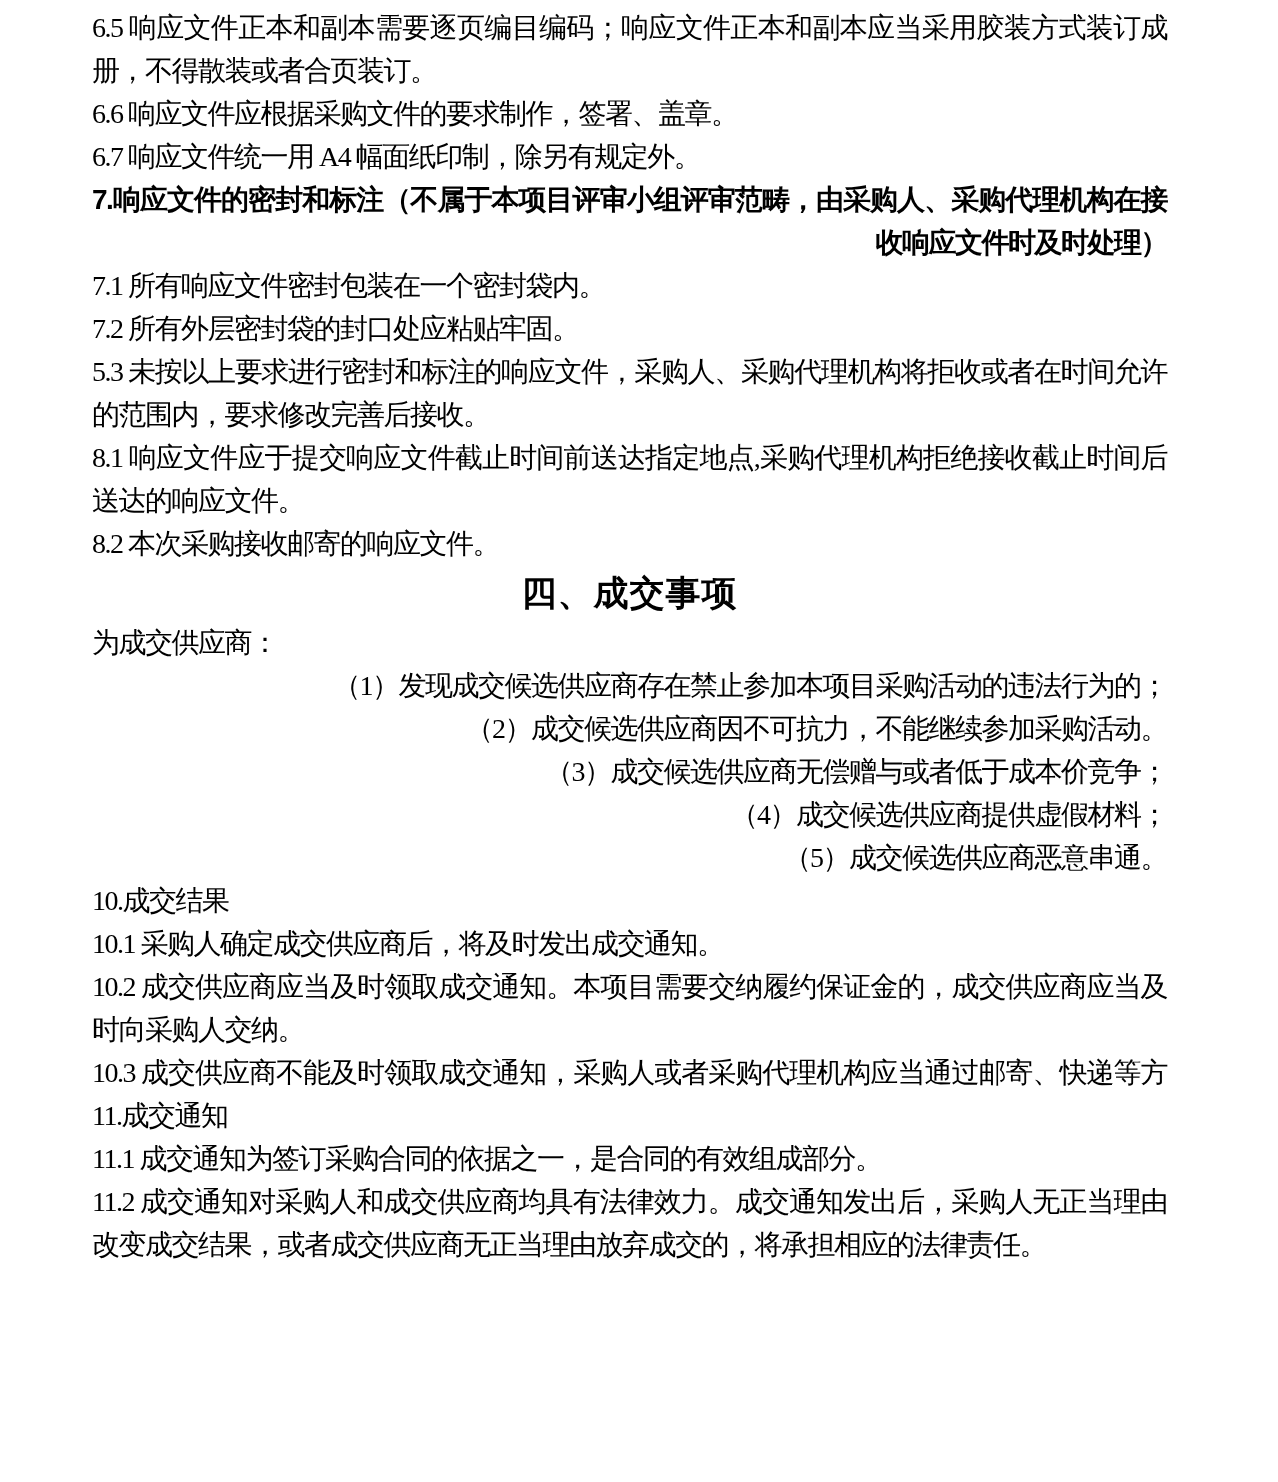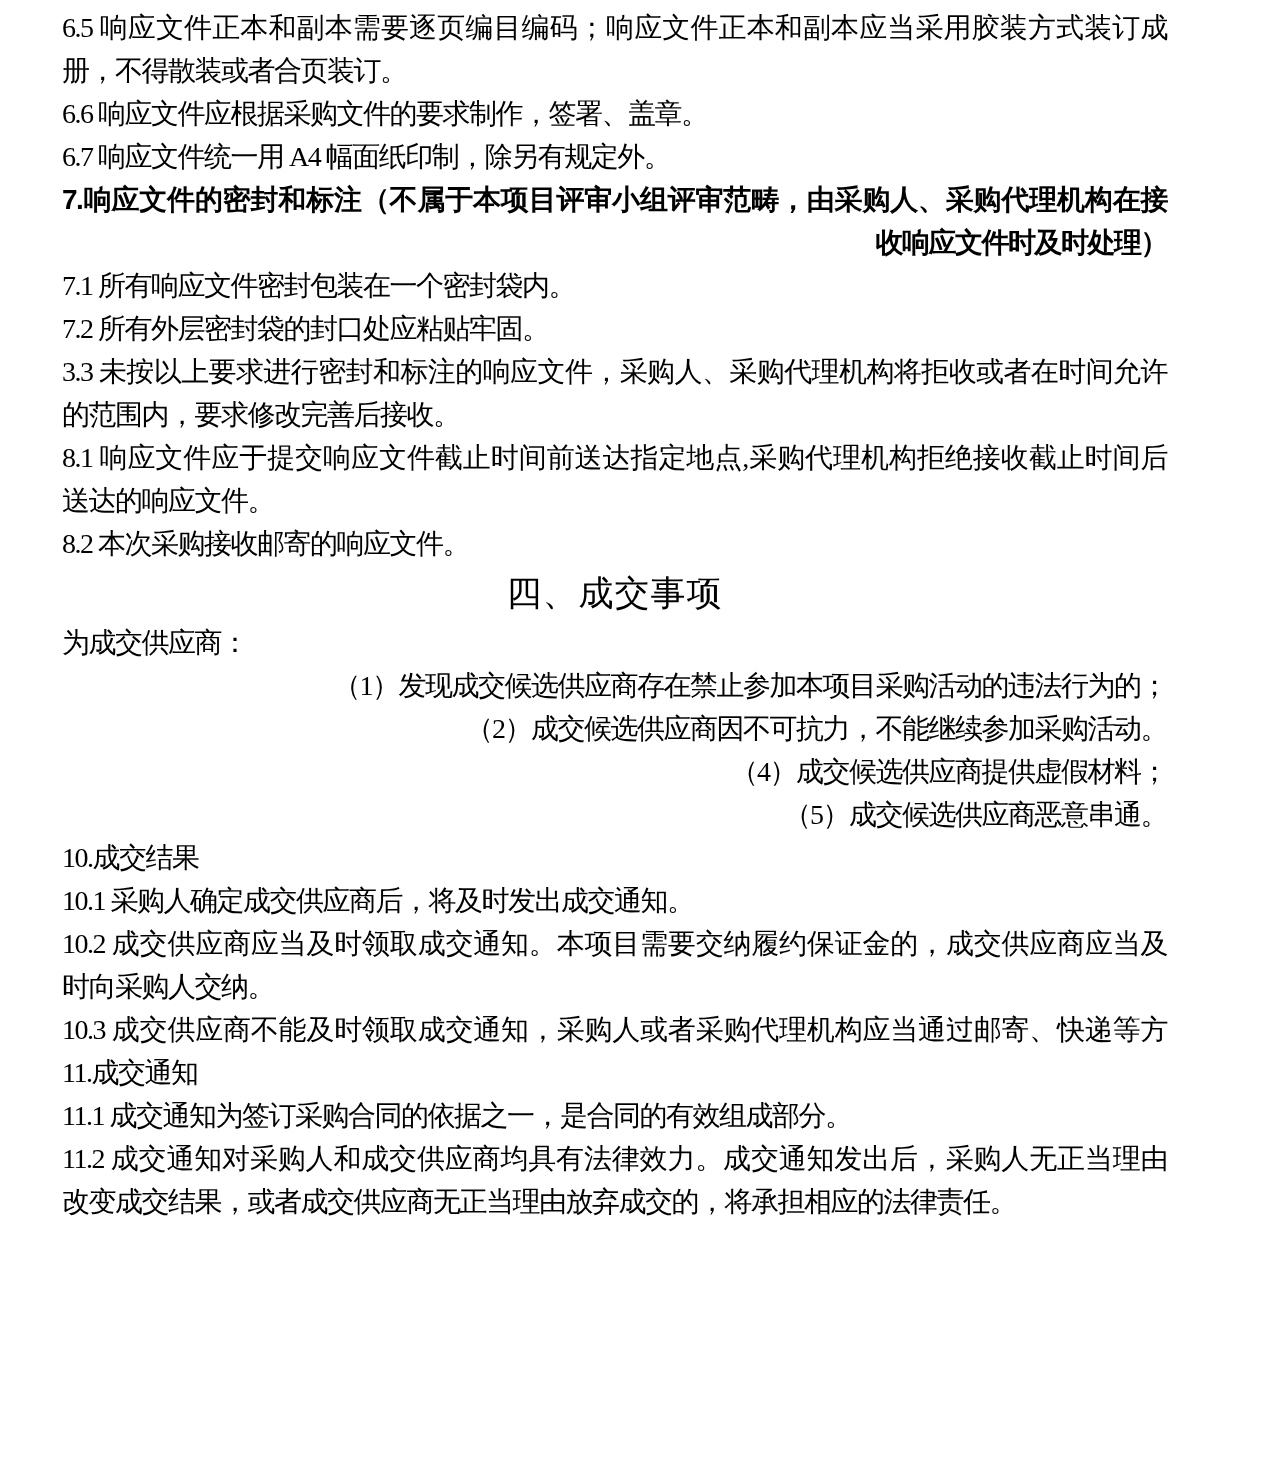--- a/index.html
+++ b/index.html
@@ -5,21 +5,21 @@
   html, body {
     margin: 0;
     padding: 0;
     background: #ffffff;
   }
   .page {
     position: relative;
     box-sizing: border-box;
     width: 1278px;
     height: 1482px;
-    padding: 6px 111px 0 62px;
+    padding: 6px 111px 0 92px;
     background: #ffffff;
     color: #000000;
     font-family: "Liberation Serif", "DejaVu Serif", serif;
     overflow: hidden;
   }
   .ln {
     font-size: 28px;
     line-height: 43px;
     letter-spacing: -1.5px;
     white-space: normal;
@@ -37,47 +37,48 @@
   }
   
   .ind {
     padding-left: 72px;
     text-align: right;
   }
   
   .h1 {
     font-size: 35px;
     line-height: 56px;
-    font-weight: 400;
+    font-weight: 700;
     letter-spacing: 1px;
     text-align: center;
     font-family: "Liberation Sans", "DejaVu Sans", sans-serif;
   }
 </style>
 </head>
 <body>
 
 <div class="page">
   <div class="ln j">6.5 响应文件正本和副本需要逐页编目编码；响应文件正本和副本应当采用胶装方式装订成</div>
   <div class="ln">册，不得散装或者合页装订。</div>
   <div class="ln">6.6 响应文件应根据采购文件的要求制作，签署、盖章。</div>
   <div class="ln">6.7 响应文件统一用 A4 幅面纸印制，除另有规定外。</div>
   <div class="ln j bold">7.响应文件的密封和标注（不属于本项目评审小组评审范畴，由采购人、采购代理机构在接</div>
   <div class="ln bold">收响应文件时及时处理）</div>
   <div class="ln">7.1 所有响应文件密封包装在一个密封袋内。</div>
   <div class="ln">7.2 所有外层密封袋的封口处应粘贴牢固。</div>
-  <div class="ln j">3.3 未按以上要求进行密封和标注的响应文件，采购人、采购代理机构将拒收或者在时间允许</div>
+  <div class="ln j">5.3 未按以上要求进行密封和标注的响应文件，采购人、采购代理机构将拒收或者在时间允许</div>
   <div class="ln">的范围内，要求修改完善后接收。</div>
   <div class="ln j">8.1 响应文件应于提交响应文件截止时间前送达指定地点,采购代理机构拒绝接收截止时间后</div>
   <div class="ln">送达的响应文件。</div>
   <div class="ln">8.2 本次采购接收邮寄的响应文件。</div>
   <div class="ln h1">四、成交事项</div>
   <div class="ln">为成交供应商：</div>
   <div class="ln ind">（1）发现成交候选供应商存在禁止参加本项目采购活动的违法行为的；</div>
   <div class="ln ind">（2）成交候选供应商因不可抗力，不能继续参加采购活动。</div>
+  <div class="ln ind">（3）成交候选供应商无偿赠与或者低于成本价竞争；</div>
   <div class="ln ind">（4）成交候选供应商提供虚假材料；</div>
   <div class="ln ind">（5）成交候选供应商恶意串通。</div>
   <div class="ln">10.成交结果</div>
   <div class="ln">10.1 采购人确定成交供应商后，将及时发出成交通知。</div>
   <div class="ln j">10.2 成交供应商应当及时领取成交通知。本项目需要交纳履约保证金的，成交供应商应当及</div>
   <div class="ln">时向采购人交纳。</div>
   <div class="ln j">10.3 成交供应商不能及时领取成交通知，采购人或者采购代理机构应当通过邮寄、快递等方</div>
   <div class="ln">11.成交通知</div>
   <div class="ln">11.1 成交通知为签订采购合同的依据之一，是合同的有效组成部分。</div>
   <div class="ln j">11.2 成交通知对采购人和成交供应商均具有法律效力。成交通知发出后，采购人无正当理由</div>

